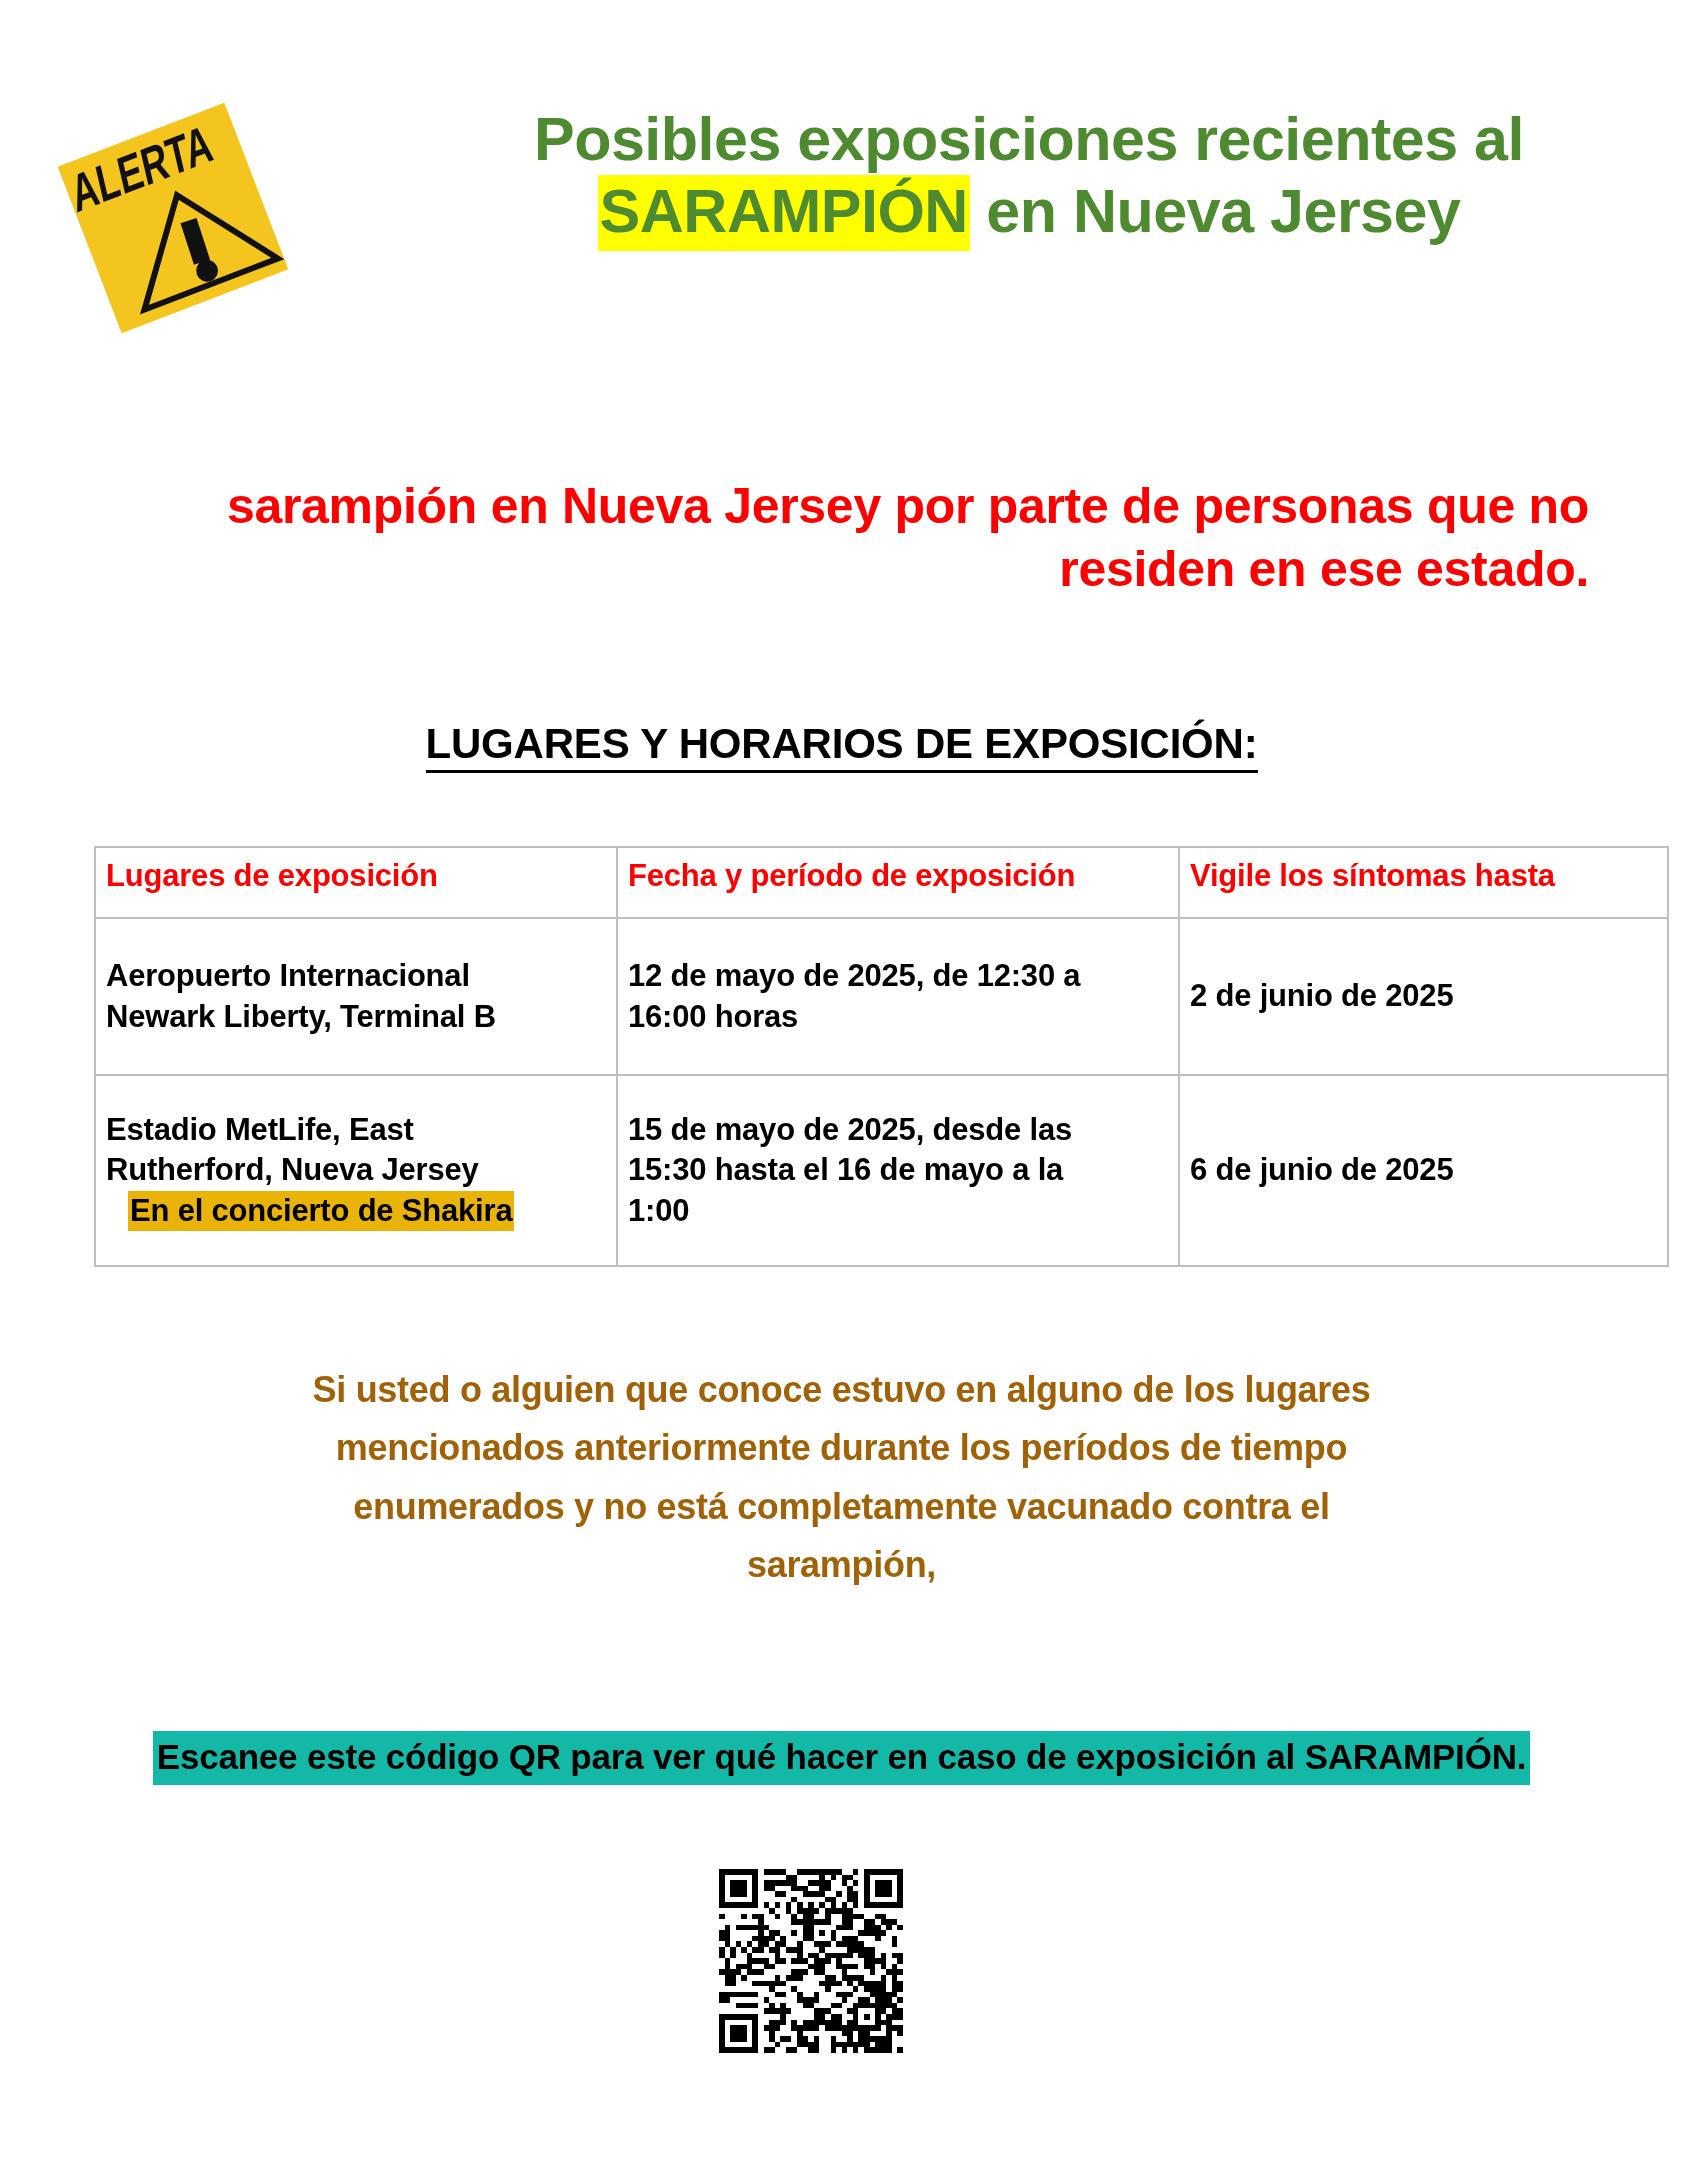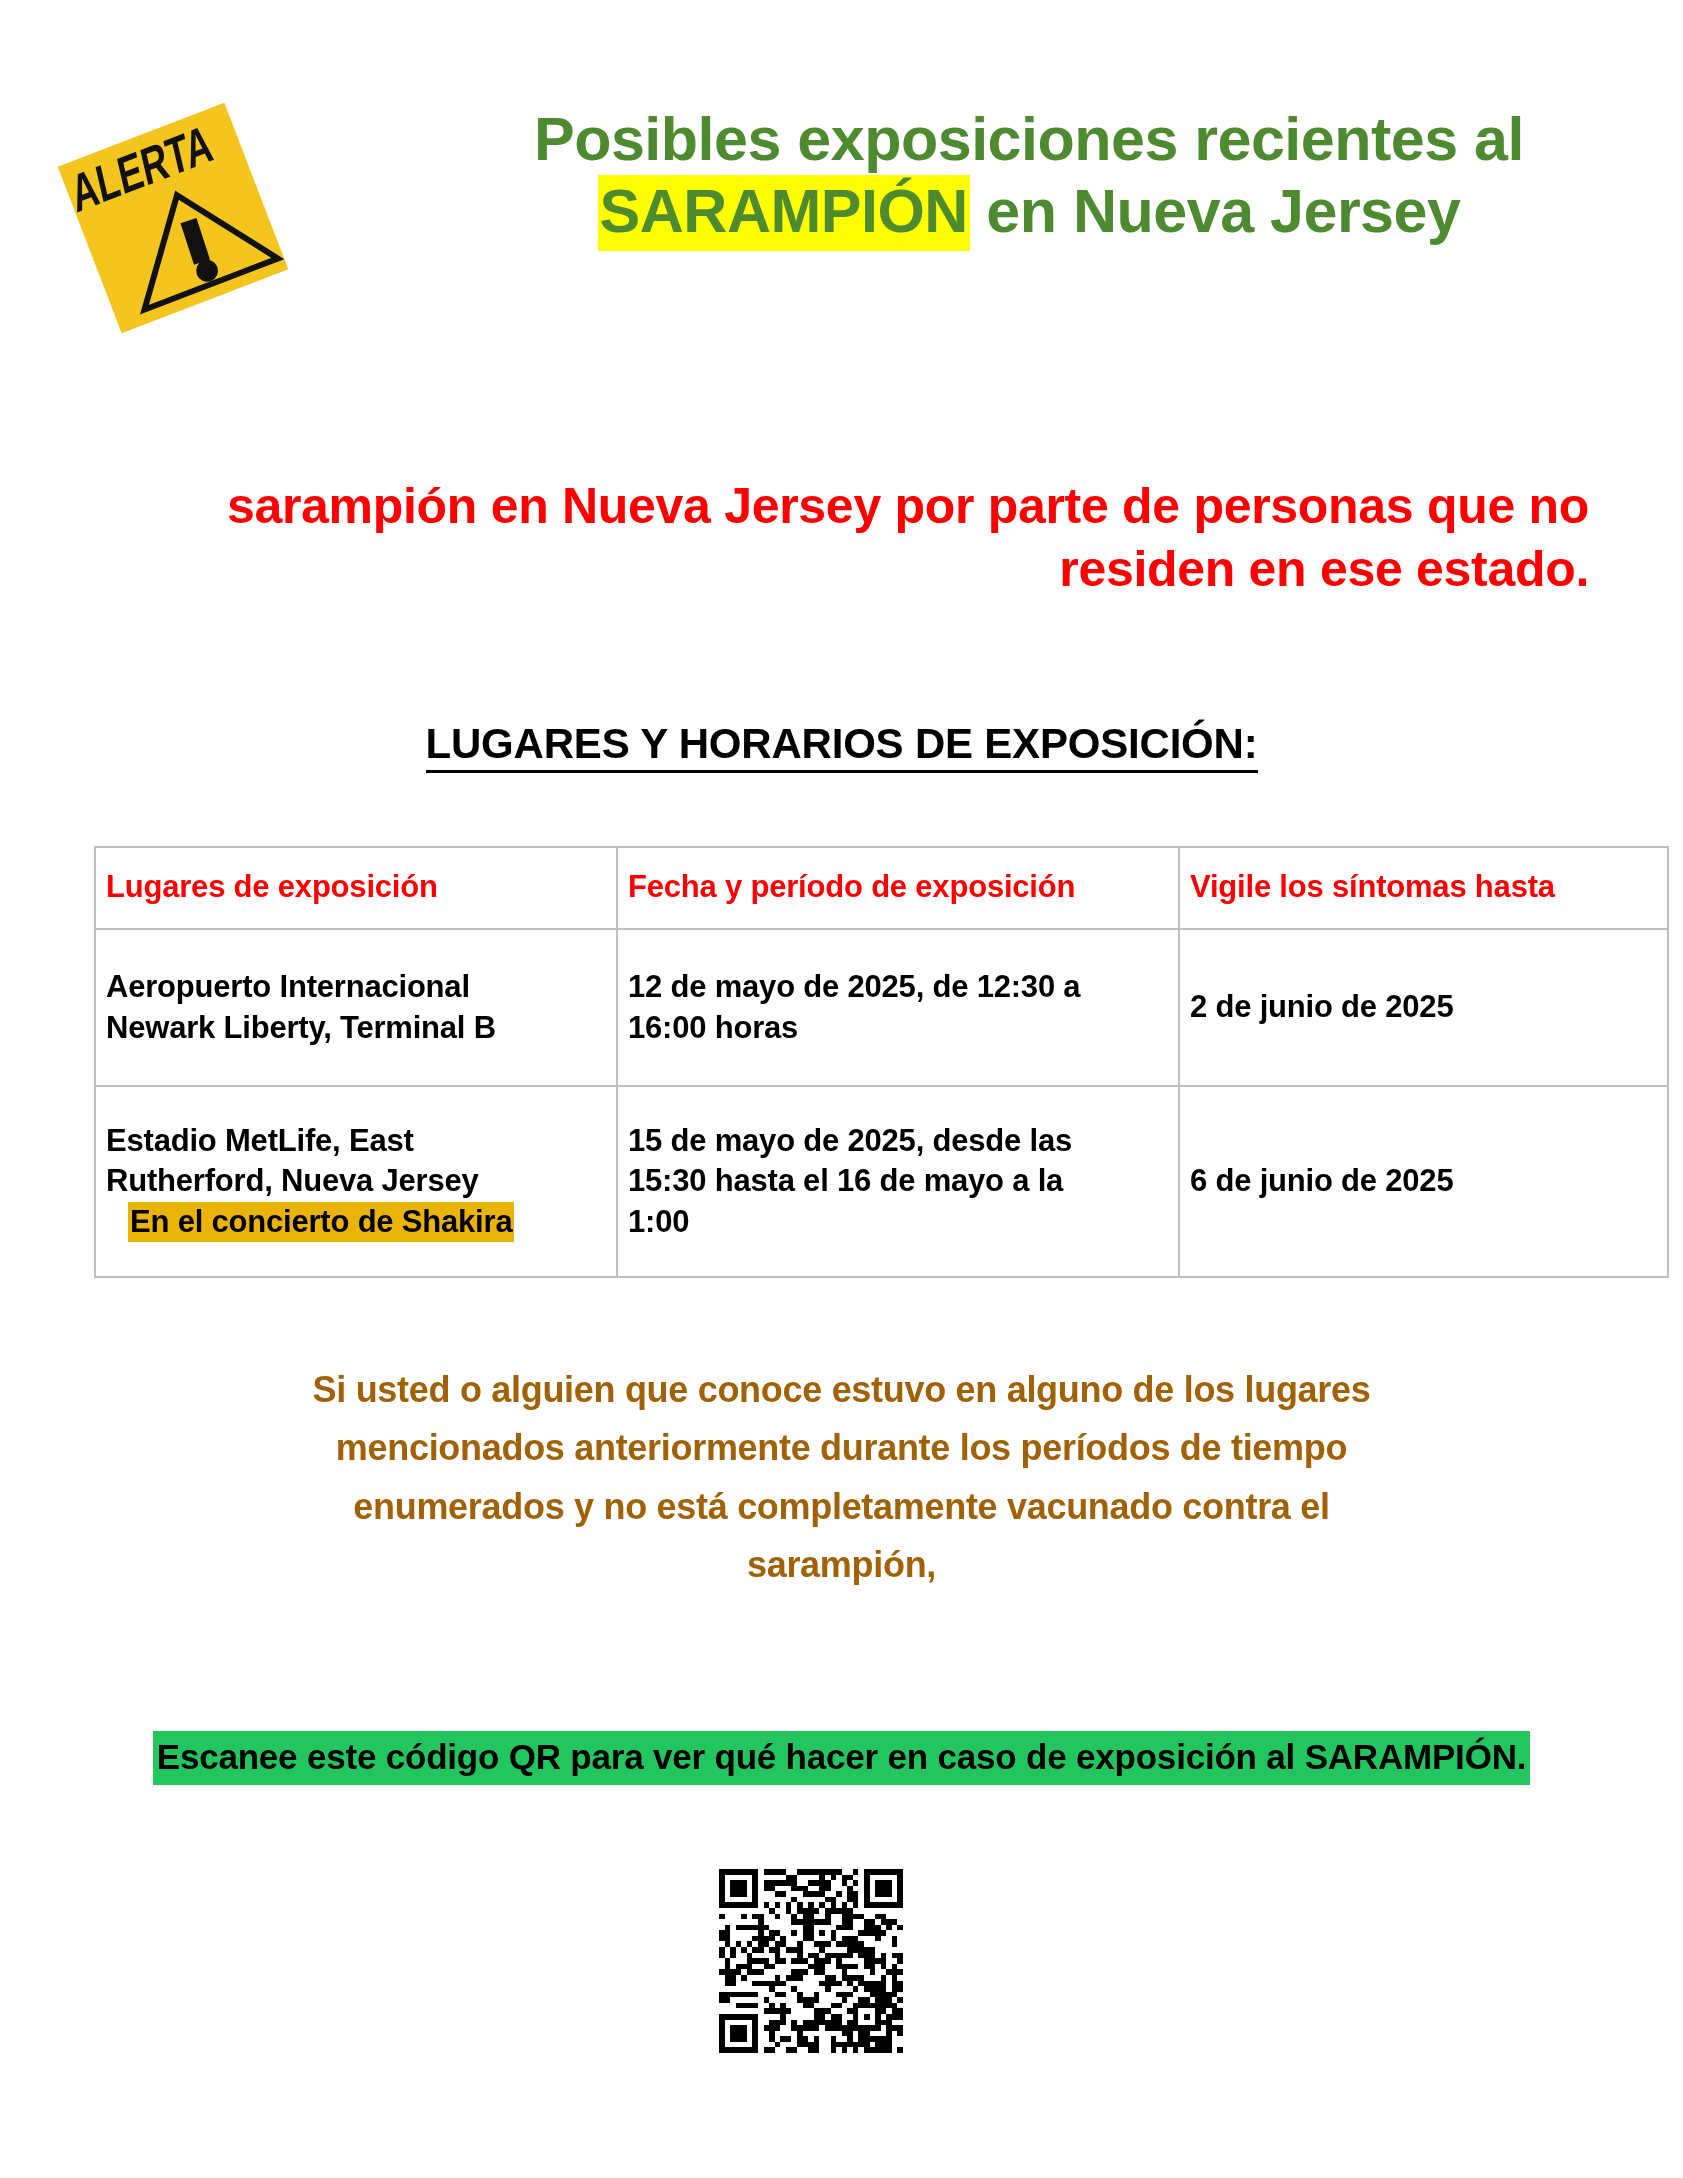--- a/index.html
+++ b/index.html
@@ -93,21 +93,21 @@
     vertical-align: middle;
     text-align: left;
     font-size: 31px;
     font-weight: bold;
     line-height: 1.30;
     letter-spacing: -0.2px;
   }
   #exposure-table th {
     color: #FF0000;
     height: 57px;
-    padding-top: 19px;
+    padding-top: 8px;
     padding-bottom: 4px;
     vertical-align: top;
   }
   #exposure-table td { color: #000000; }
   .col-a { width: 500px; }
   .col-b { width: 540px; }
   .col-c { width: 467px; }
   .row-1 td { height: 139px; }
   .row-2 td { height: 173px; }
   .cell-top { vertical-align: middle; }
@@ -135,21 +135,21 @@
 
   
   #qr-callout {
     position: absolute;
     left: 94px;
     top: 1731px;
     width: 1495px;
     text-align: center;
   }
   #qr-callout span {
-    background: #22c55e;
+    background: #14b8a6;
     color: #000000;
     font-size: 35px;
     font-weight: bold;
     letter-spacing: -0.2px;
     padding: 6px 4px 8px 4px;
     display: inline-block;
   }
 
   
   #qr-code {

